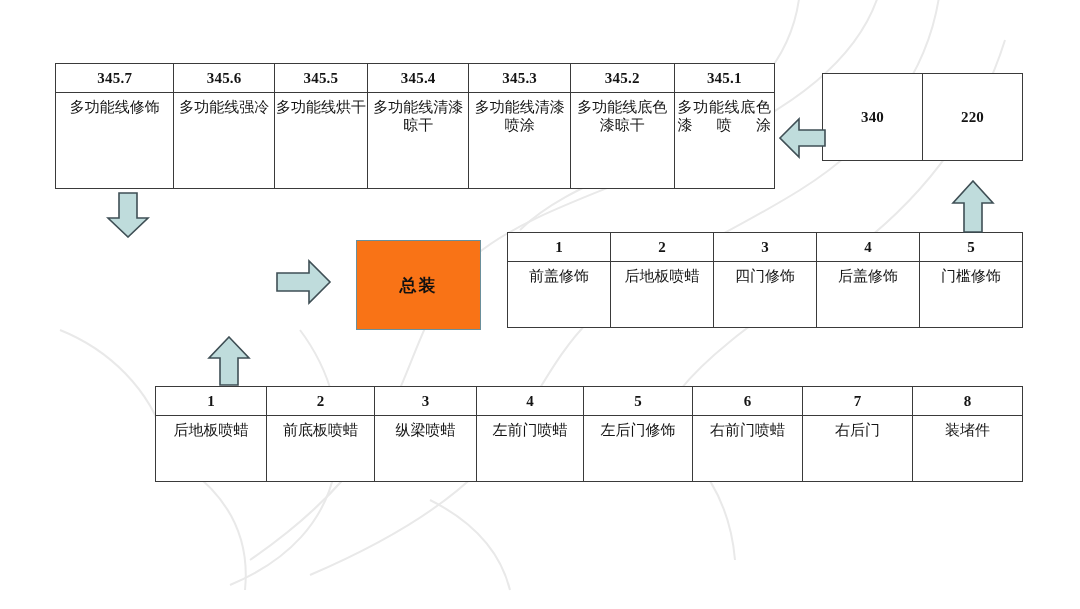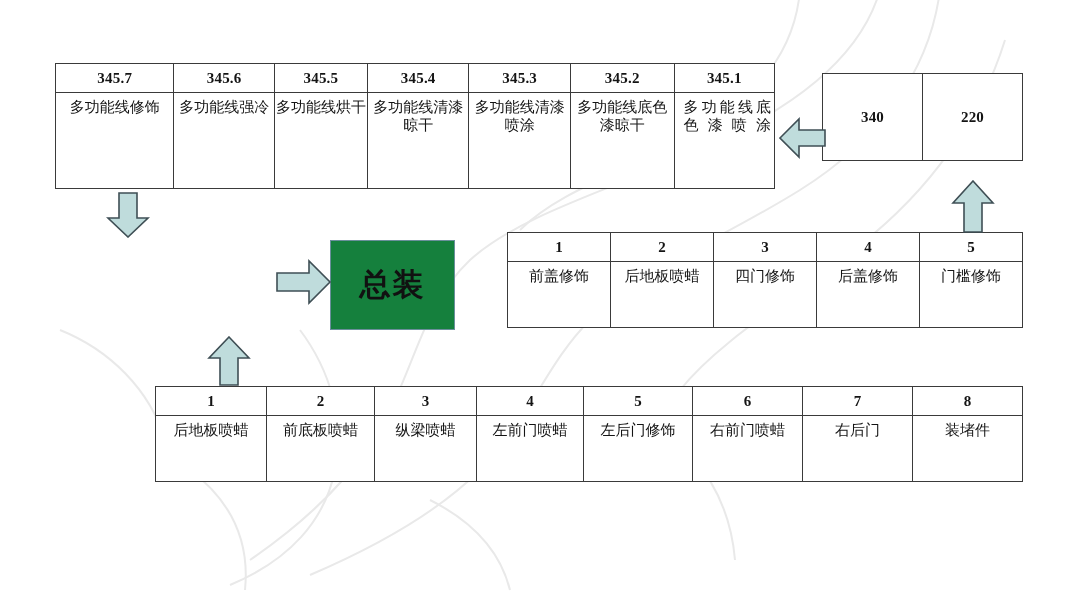--- a/index.html
+++ b/index.html
@@ -54,38 +54,39 @@
     vertical-align: top;
     padding-top: 5px;
     font-size: 15px;
     line-height: 1.22;
     font-family: "DejaVu Sans", "Liberation Sans", sans-serif;
     font-weight: 500;
   }
   .just td.justified {
     text-align: justify;
     text-align-last: justify;
-    padding-left: 9px;
+    padding-left: 3px;
     padding-right: 3px;
   }
 
   
   #assembly-box {
     position: absolute;
-    background: #15803d;
+    background: #f97316;
     border: 1px solid #6a8f9b;
     display: flex;
     align-items: center;
     justify-content: center;
     font-family: "DejaVu Sans", "Liberation Sans", sans-serif;
     font-weight: 700;
-    font-size: 31px;
+    font-size: 17px;
     color: #111111;
     letter-spacing: 2px;
     box-sizing: border-box;
+    margin-left: 26px;
   }
 
   .arrow {
     position: absolute;
   }
   .arrow svg { display: block; }
 </style>
 </head>
 <body>
 

